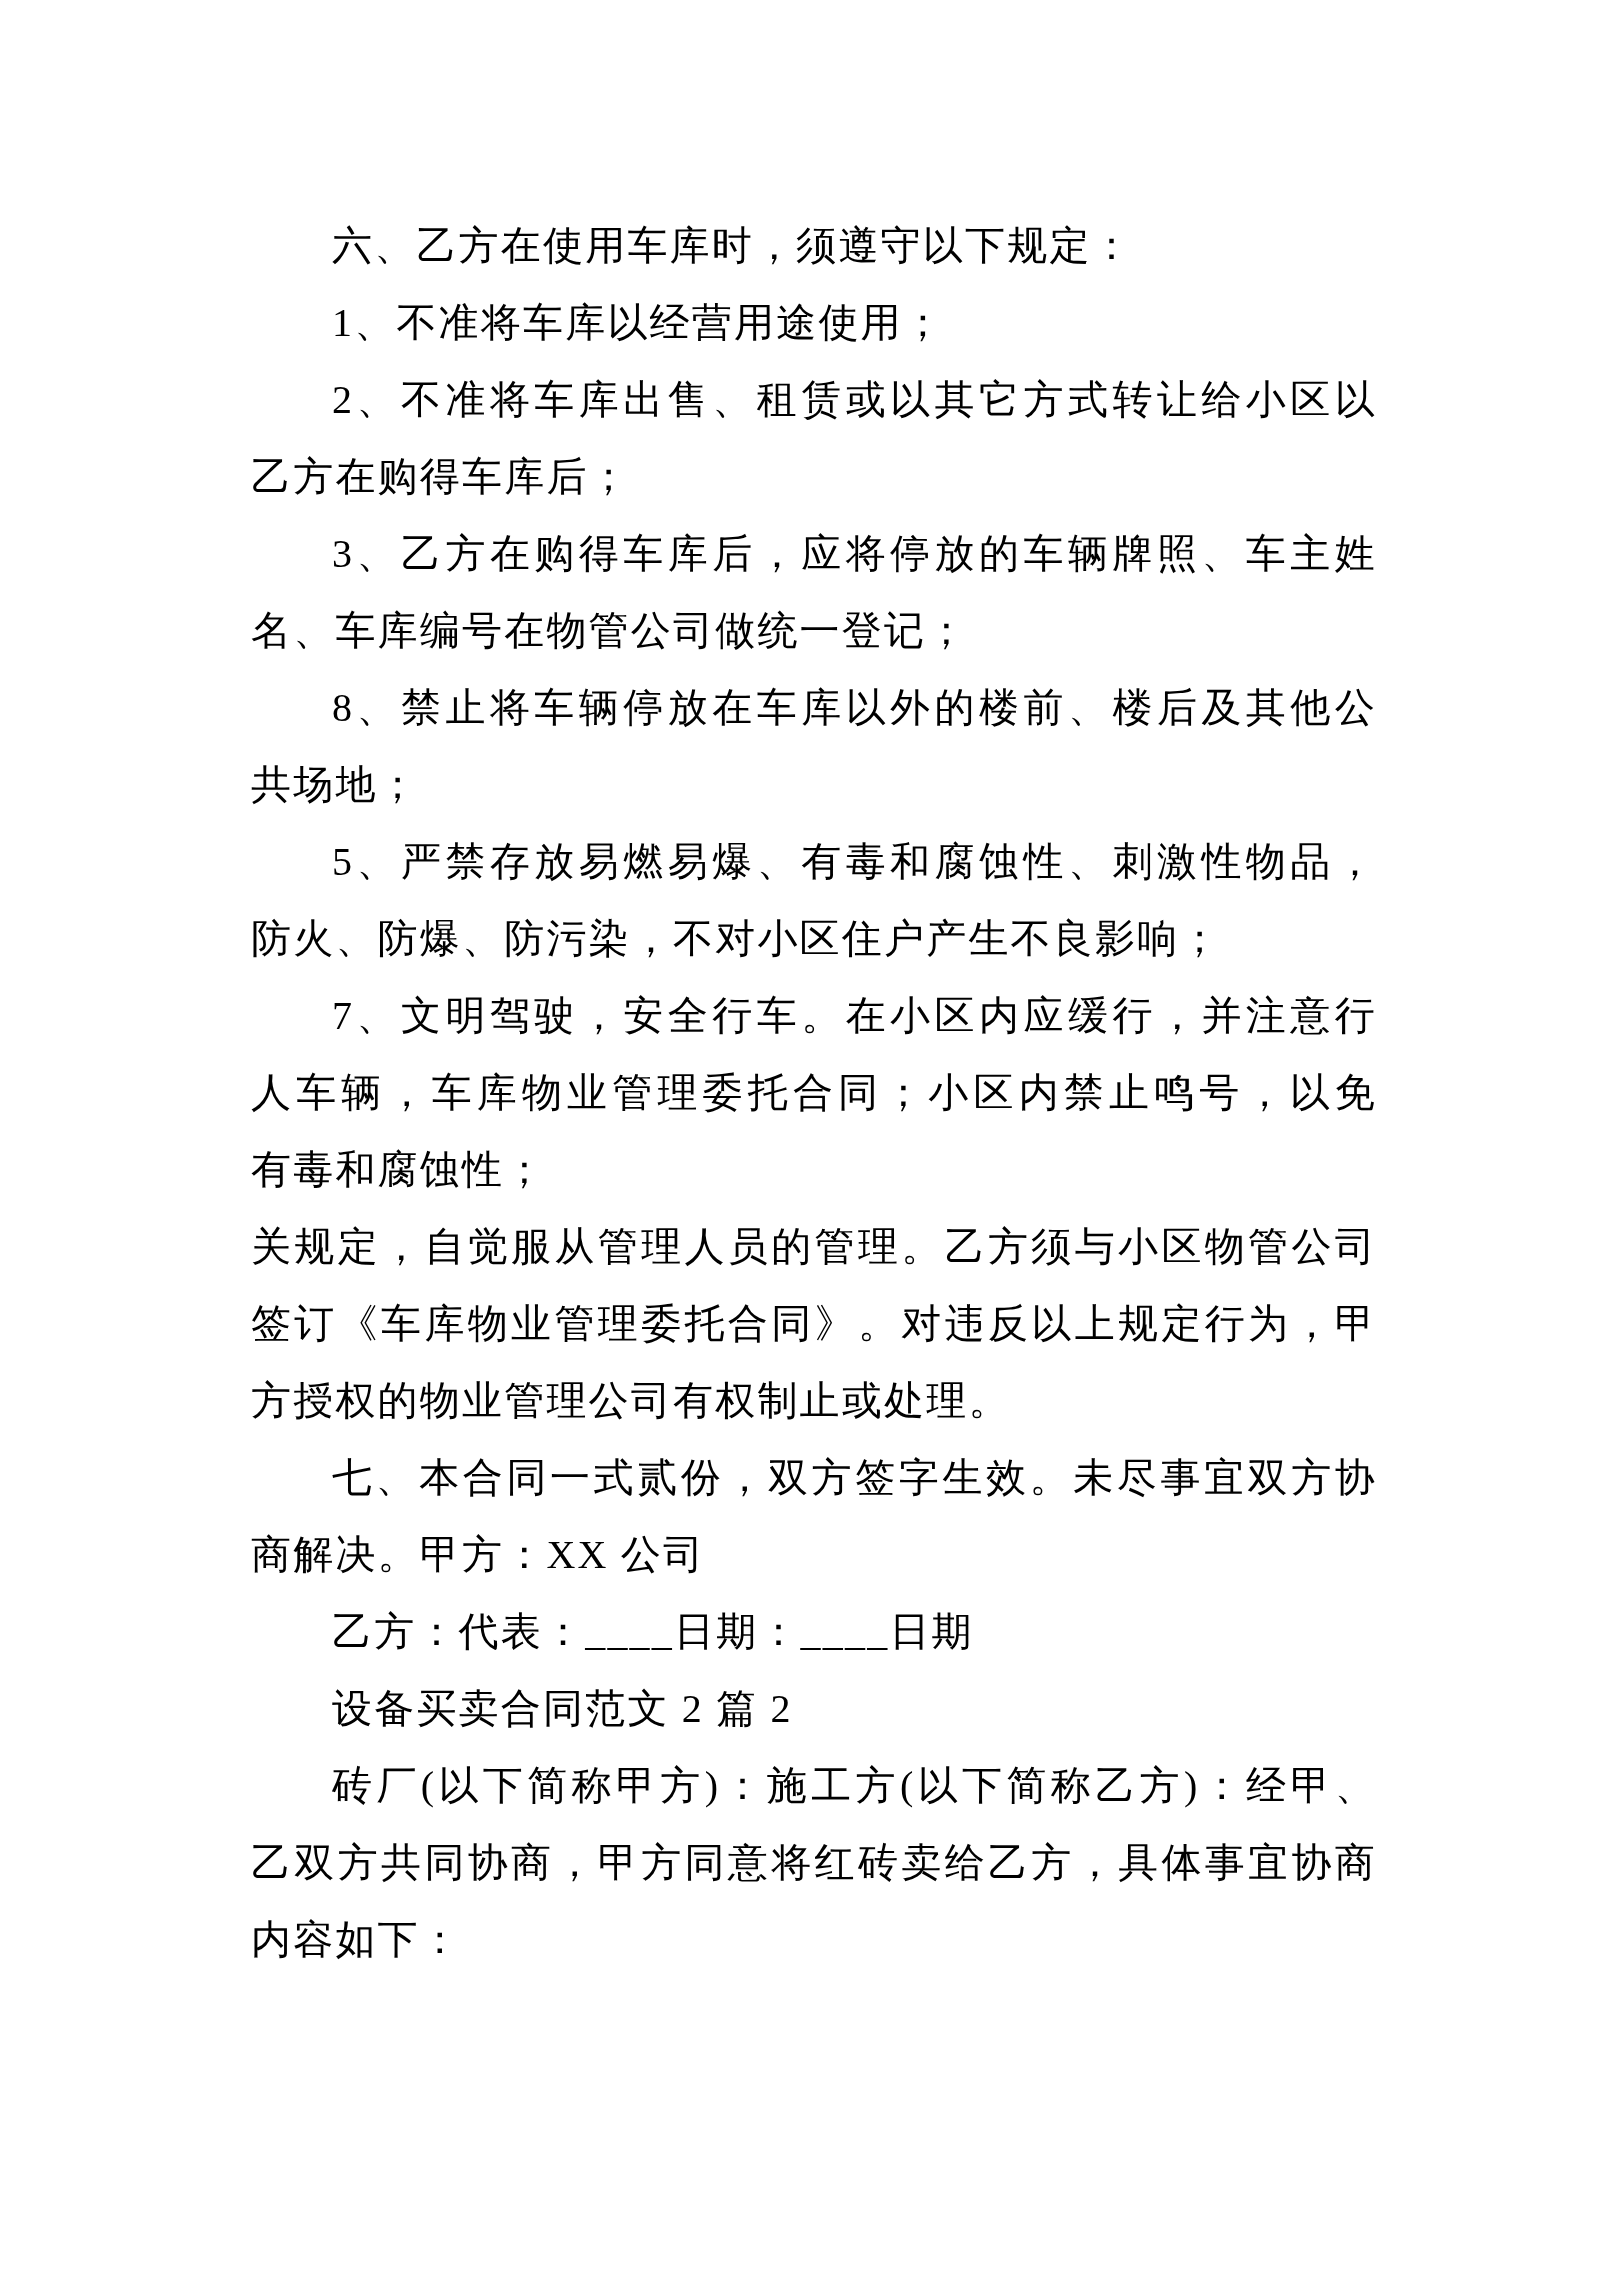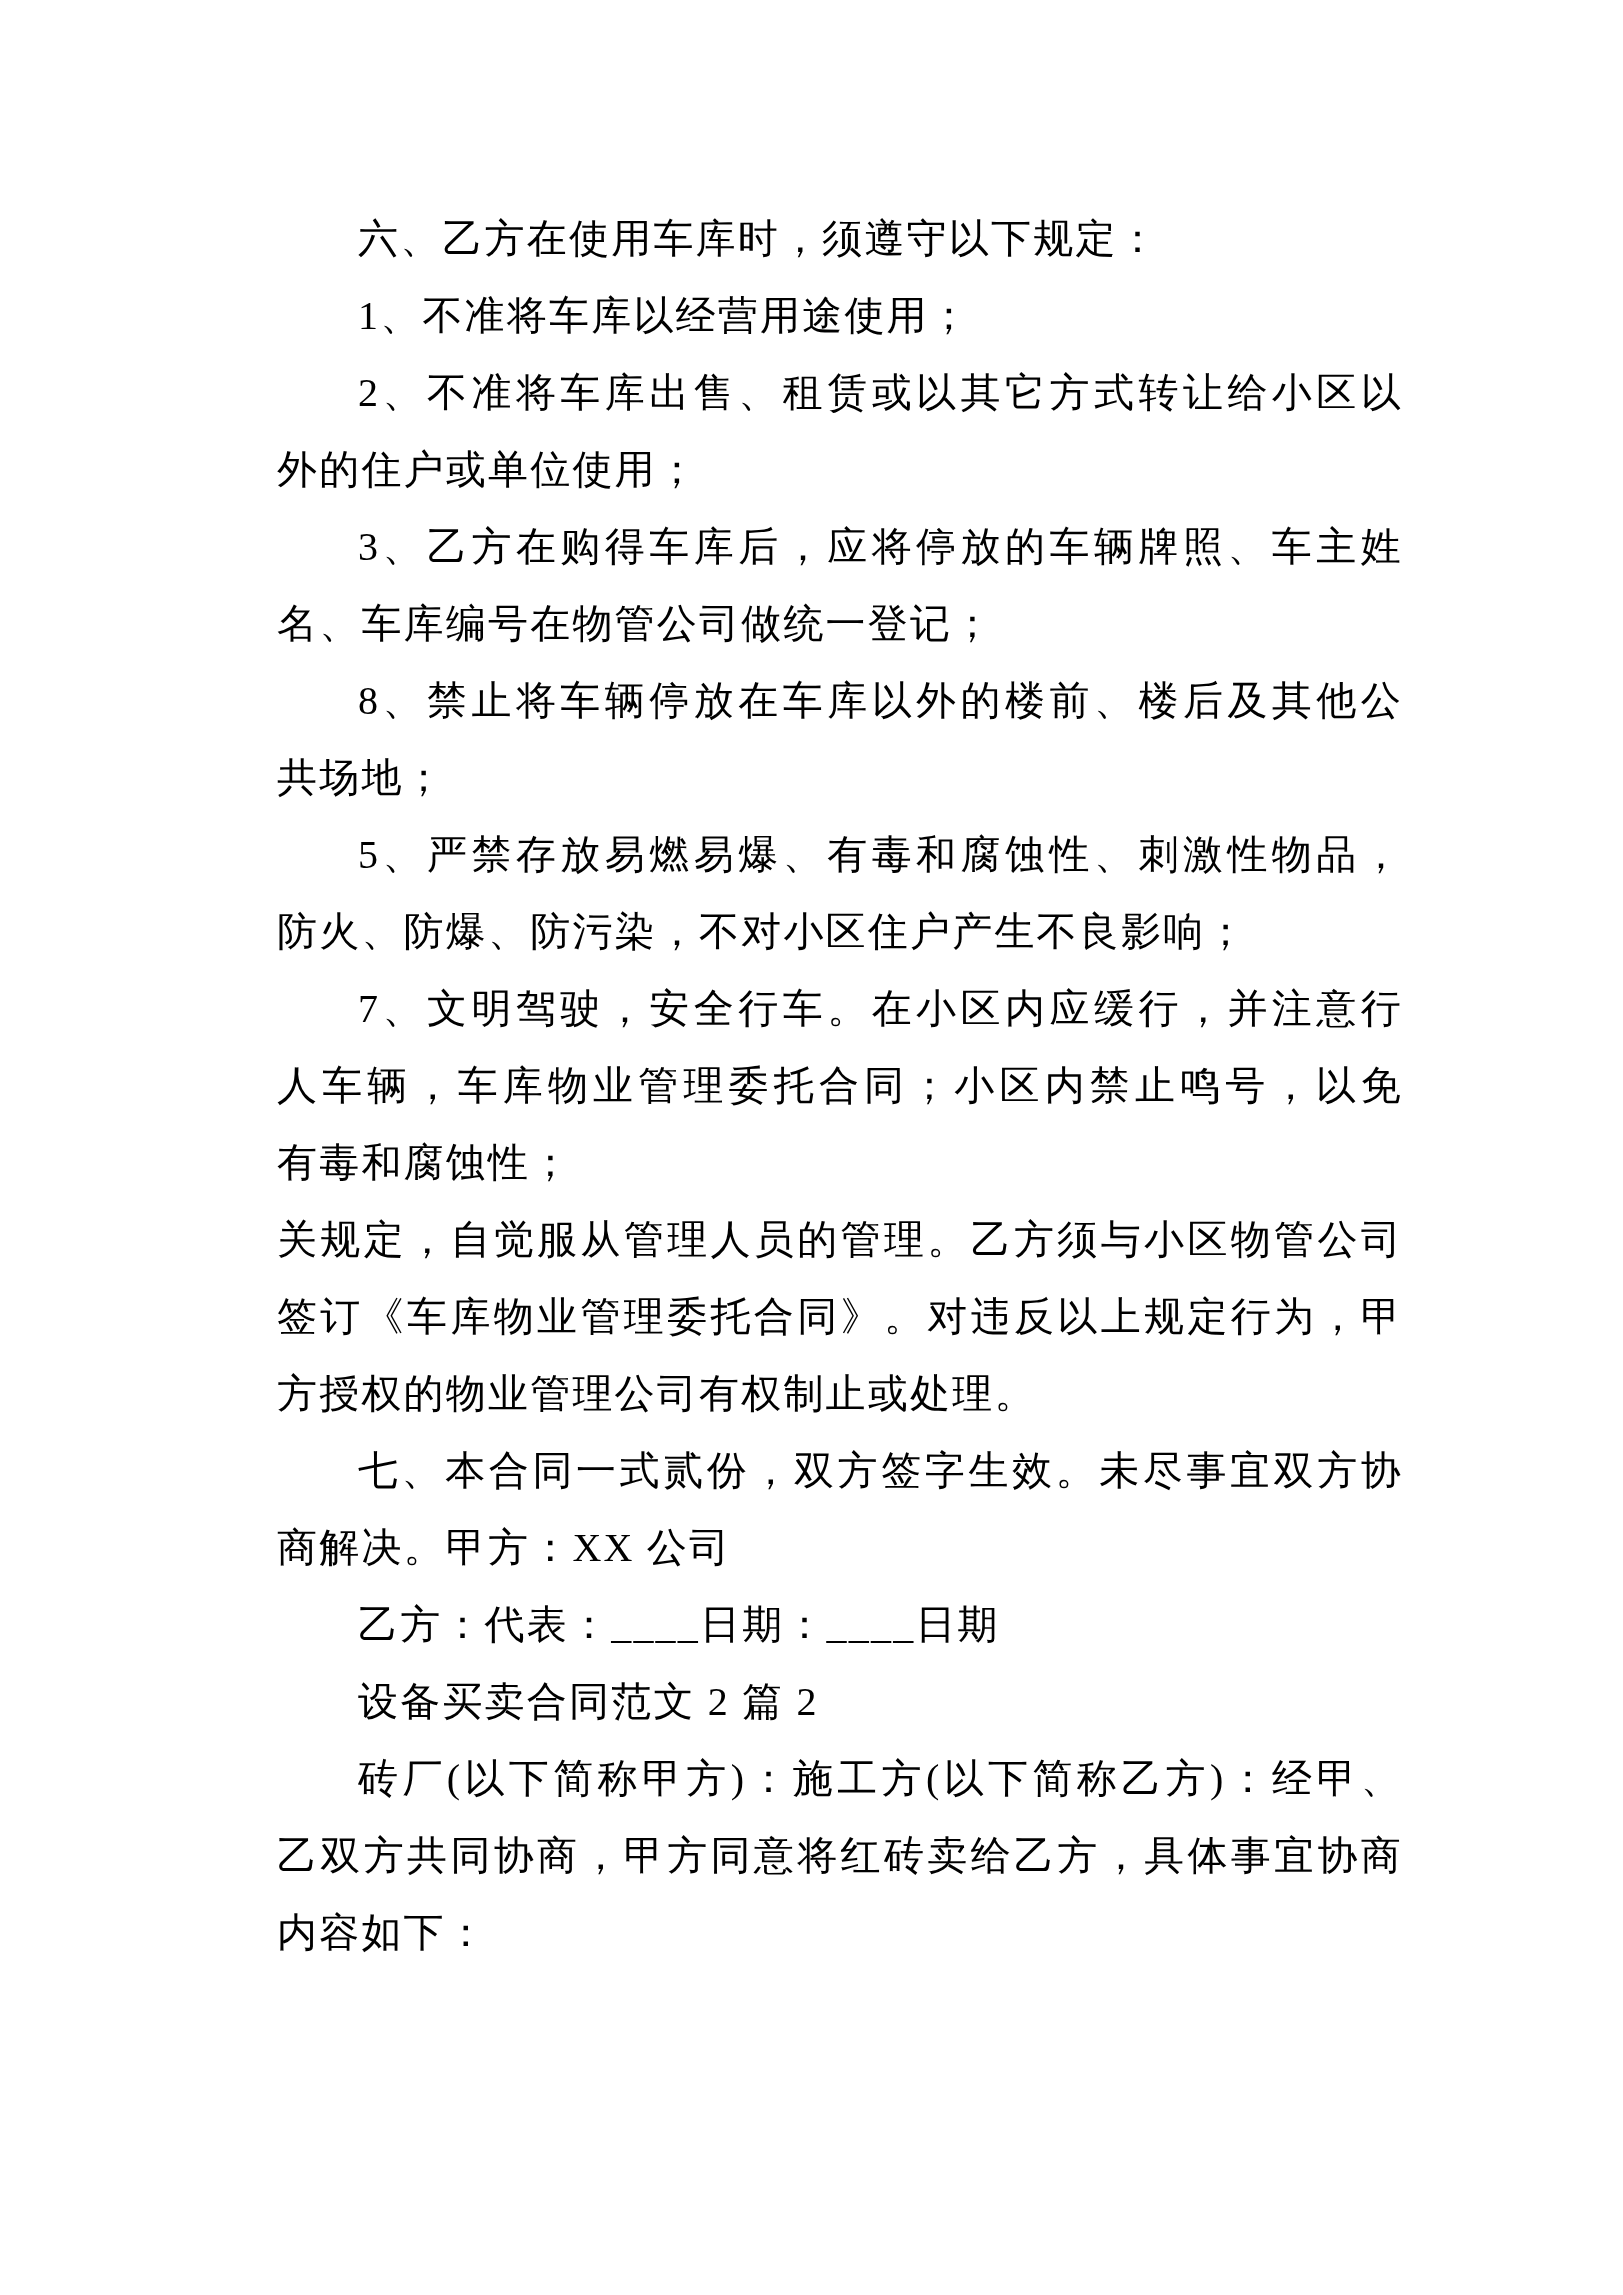--- a/index.html
+++ b/index.html
@@ -14,23 +14,22 @@
     background: var(--page-bg, #ffffff);
     color: var(--text-color, #000000);
     font-family: "Liberation Serif", "DejaVu Serif", serif;
     font-size: 40px;
     letter-spacing: 2.2px;
     overflow: hidden;
   }
   .doc {
     position: absolute;
     left: 251px;
-    top: 200px;
+    top: 207px;
     width: 1126px;
-    margin-left: 26px;
   }
   .line {
     height: 77px;
     line-height: 77px;
     text-align: left;
   }
   .line.indent {
     text-indent: 81px;
   }
   .line.justify {
@@ -40,21 +39,21 @@
   }
 </style>
 </head>
 <body>
 
 <div class="page">
   <div class="doc">
       <div class="line indent">六、乙方在使用车库时，须遵守以下规定：</div>
       <div class="line indent">1、不准将车库以经营用途使用；</div>
       <div class="line indent justify">2、不准将车库出售、租赁或以其它方式转让给小区以</div>
-      <div class="line">外的住户或单位使用；</div>
+      <div class="line">乙方在购得车库后；</div>
       <div class="line indent justify">3、乙方在购得车库后，应将停放的车辆牌照、车主姓</div>
       <div class="line">名、车库编号在物管公司做统一登记；</div>
       <div class="line indent justify">8、禁止将车辆停放在车库以外的楼前、楼后及其他公</div>
       <div class="line">共场地；</div>
       <div class="line indent justify">5、严禁存放易燃易爆、有毒和腐蚀性、刺激性物品，</div>
       <div class="line">防火、防爆、防污染，不对小区住户产生不良影响；</div>
       <div class="line indent justify">7、文明驾驶，安全行车。在小区内应缓行，并注意行</div>
       <div class="line justify">人车辆，车库物业管理委托合同；小区内禁止鸣号，以免</div>
       <div class="line">有毒和腐蚀性；</div>
       <div class="line justify">关规定，自觉服从管理人员的管理。乙方须与小区物管公司</div>

